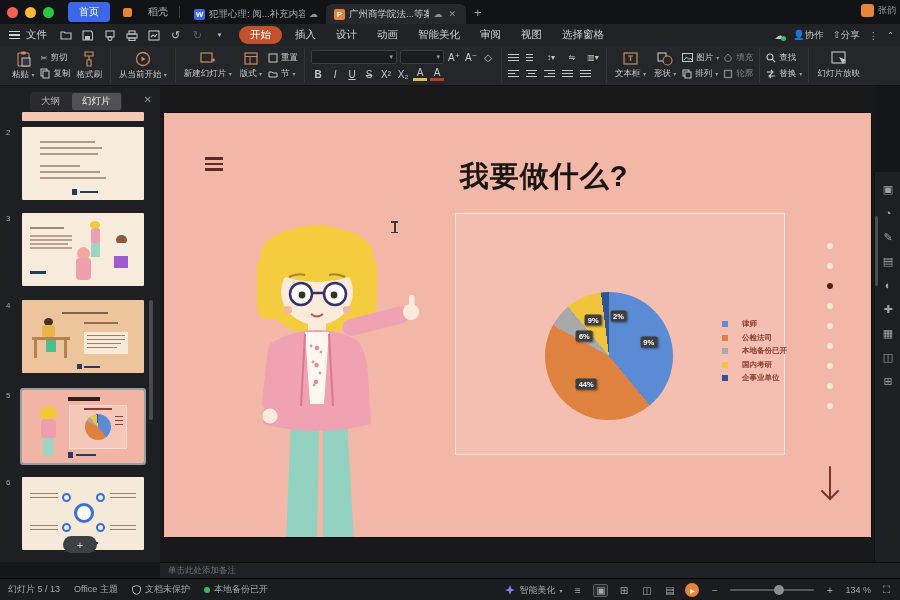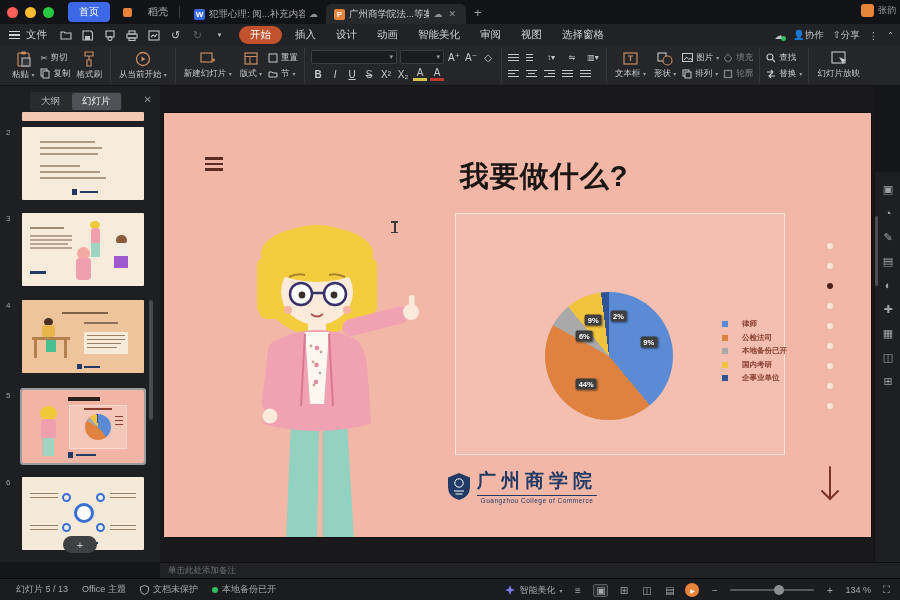--- a/index.html
+++ b/index.html
@@ -627,31 +627,20 @@
               <span class="lg-sw" style="background: rgb(242, 196, 61);"></span>
               <span class="lg-tx">国内考研</span>
             </div>
           <div class="lg-row">
               <span class="lg-sw" style="background: rgb(47, 85, 151);"></span>
               <span class="lg-tx">企事业单位</span>
             </div>
         </div>
       </div>
 
-      <div id="logo">
-        <svg width="24" height="29" viewBox="0 0 24 29">
-          <path d="M12 1 L23 5.5 V15 Q23 25 12 28 Q1 25 1 15 V5.5 Z" fill="#223a66"></path>
-          <circle cx="12" cy="11" r="4.2" fill="none" stroke="#fff" stroke-width="1"></circle>
-          <path d="M7 19 h10 M8.5 22 h7" stroke="#fff" stroke-width="1"></path>
-        </svg>
-        <div>
-          <div id="logo-cn">广州商学院</div>
-          <div id="logo-en">Guangzhou College of Commerce</div>
-        </div>
-      </div>
 
       <div id="nav-dots">
           <div class="nav-dot"></div>
           <div class="nav-dot"></div>
           <div class="nav-dot active"></div>
           <div class="nav-dot"></div>
           <div class="nav-dot"></div>
           <div class="nav-dot"></div>
           <div class="nav-dot"></div>
           <div class="nav-dot"></div>
@@ -675,21 +664,21 @@
     <span class="rail-ic" style="top:178px">◫</span>
     <span class="rail-ic" style="top:202px">⊞</span>
   </div>
 </div>
 
 <div id="notes">
     <span>单击此处添加备注</span>
   </div>
 
 <div id="statusbar">
-  <span class="sb-item" style="margin-left:16px">幻灯片 5 / 13</span>
+  <span class="sb-item" style="margin-left:8px">幻灯片 5 / 13</span>
   <span class="sb-item">Office 主题</span>
   <span class="sb-item">
     <svg width="9" height="10" viewBox="0 0 9 10">
         <path d="M4.5 0.5 L8.5 2 V5 Q8.5 8.5 4.5 9.5 Q0.5 8.5 0.5 5 V2 Z" fill="none" stroke="#a7a8ab" stroke-width="1"></path>
       </svg>
     <span>文档未保护</span>
   </span>
   <span class="sb-item">
     <span class="gdot"></span>
     <span>本地备份已开</span>

